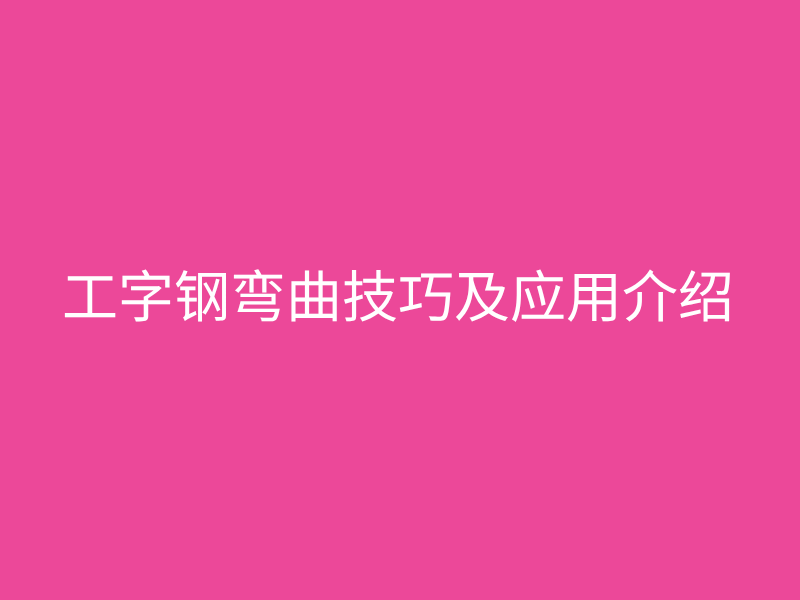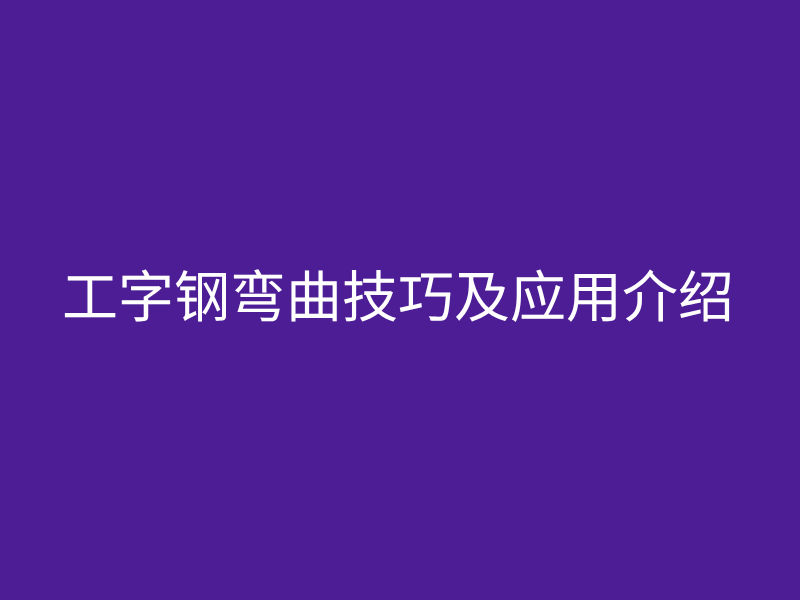--- a/index.html
+++ b/index.html
@@ -51,21 +51,21 @@
     line-height: 1;
     letter-spacing: 0px;
     white-space: nowrap;
     text-rendering: optimizeLegibility;
     -webkit-font-smoothing: antialiased;
   }
 </style>
 </head>
 <body>
 
-<div class="slide" style="background-color: #4c1d95; width: 800px; height: 600px;">
+<div class="slide" style="background-color: #ec4899; width: 800px; height: 600px;">
 
   <div class="headline-block">
 
     <h1 class="headline" lang="zh-CN" style="color: rgb(255, 255, 255); font-size: 56px;">工字钢弯曲技巧及应用介绍</h1>
 
   </div>
 
 </div>
 
 </body></html>

